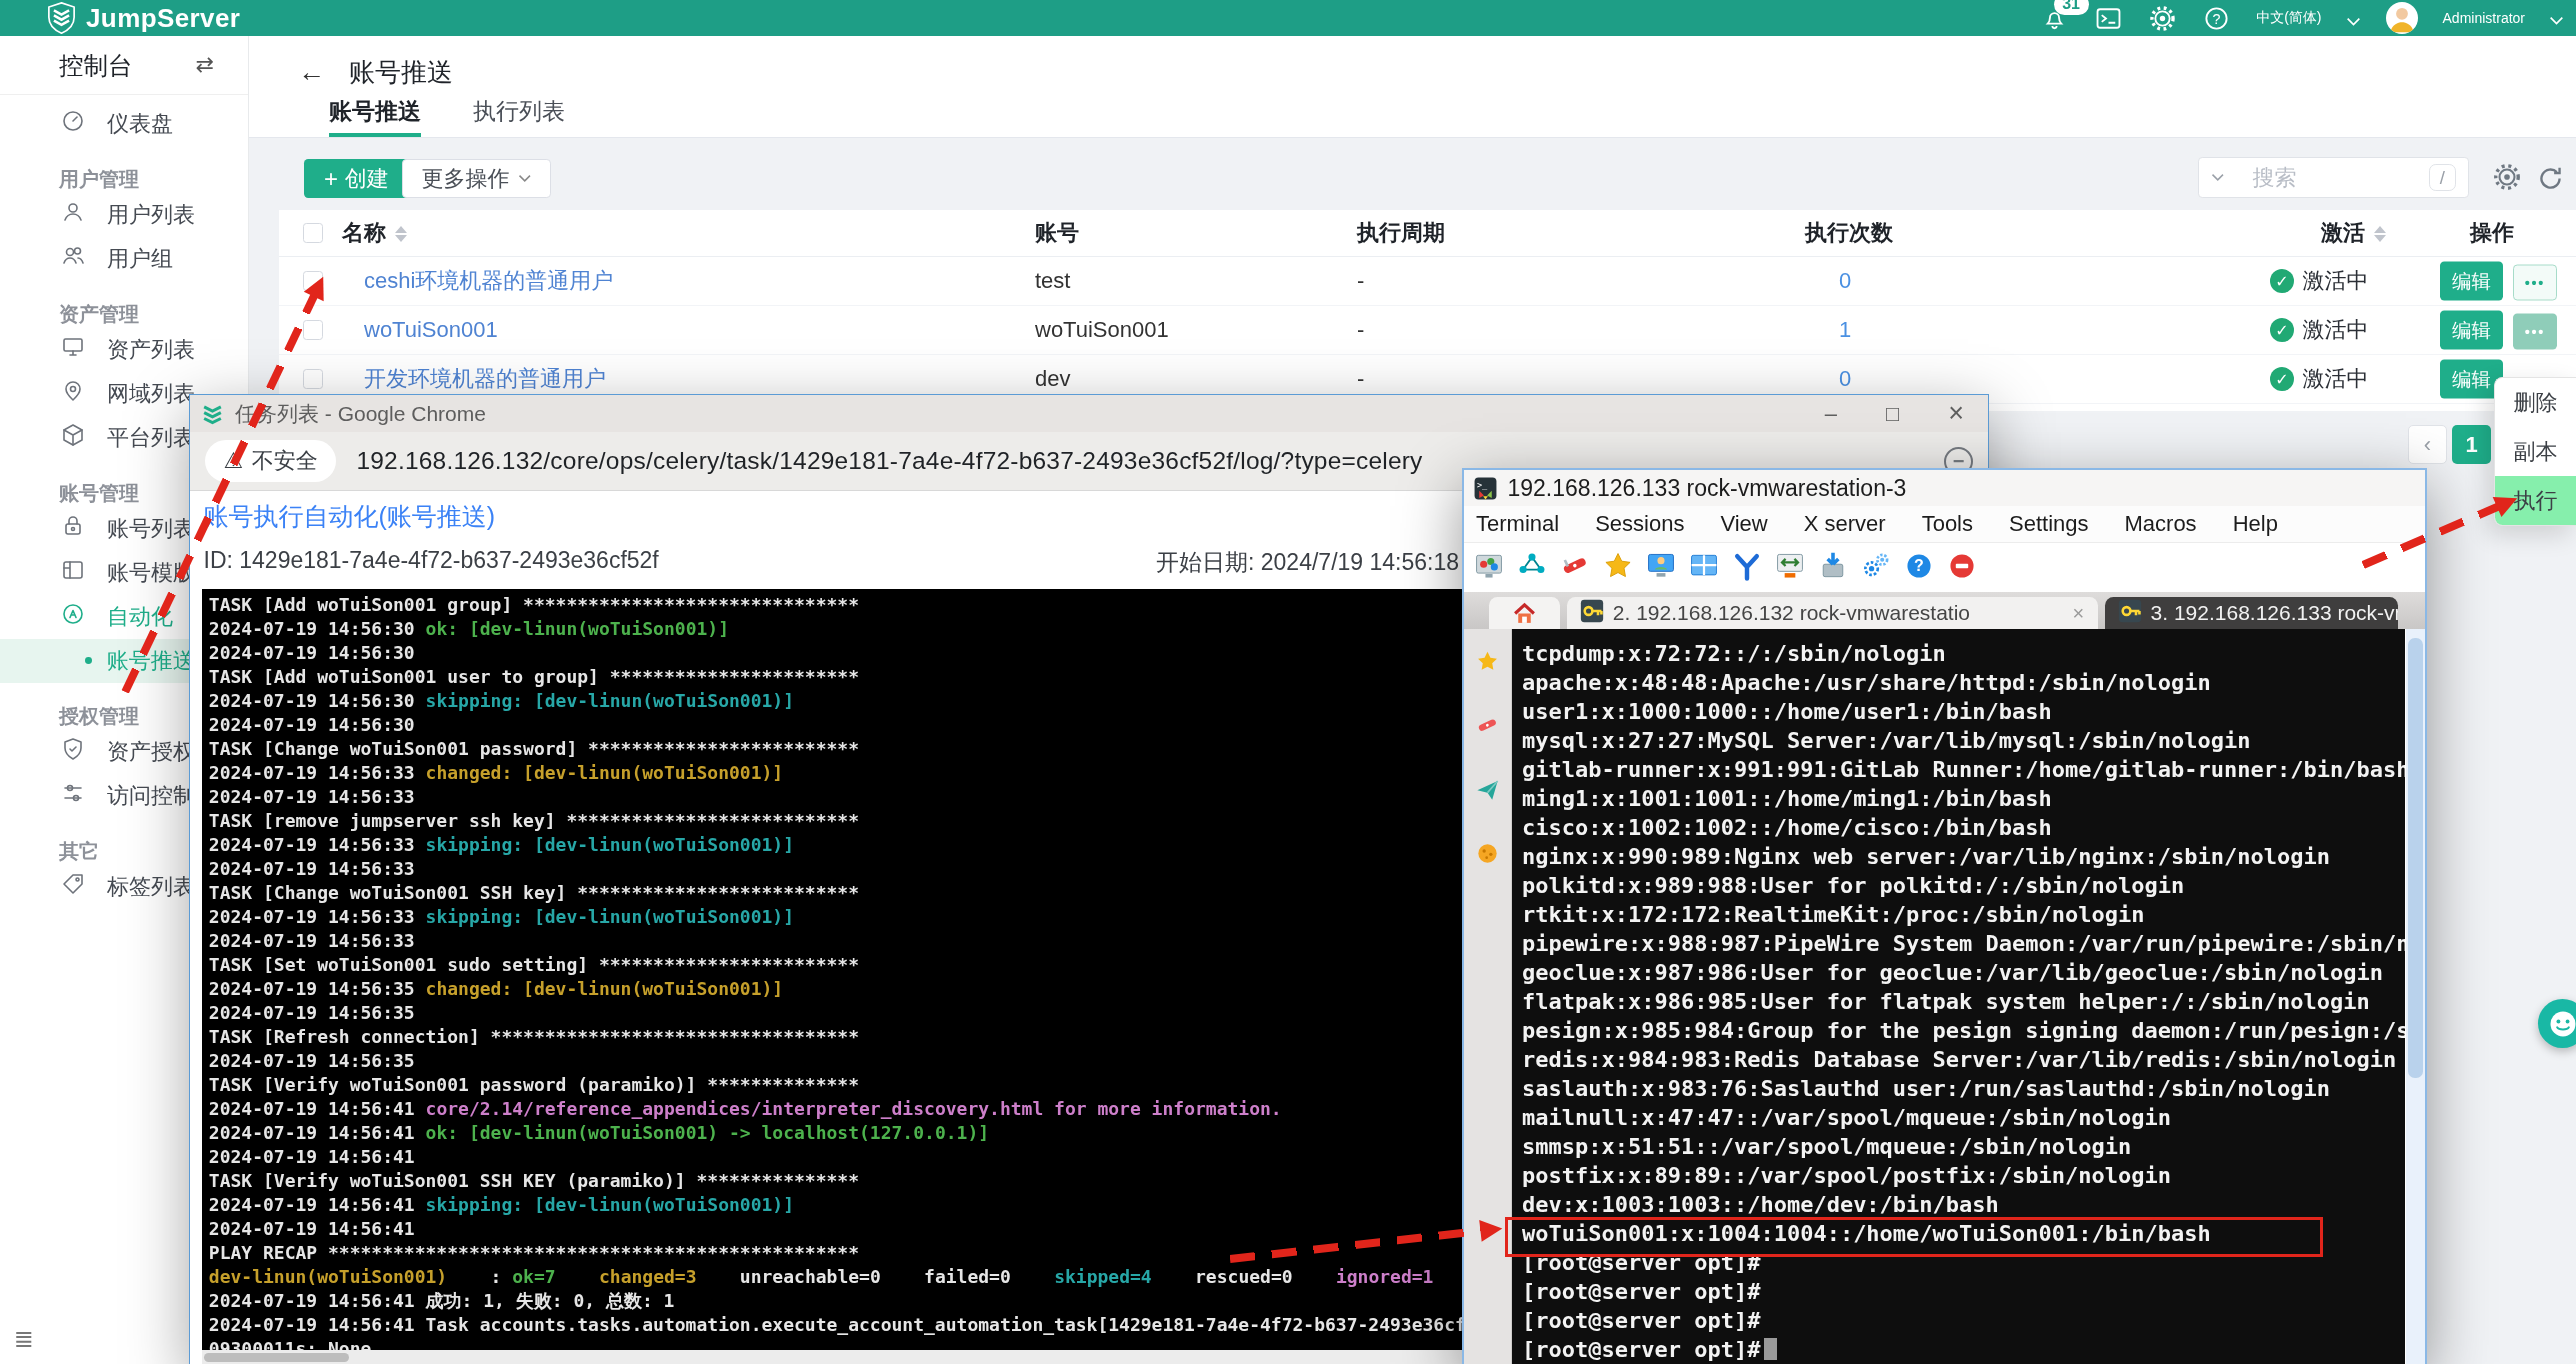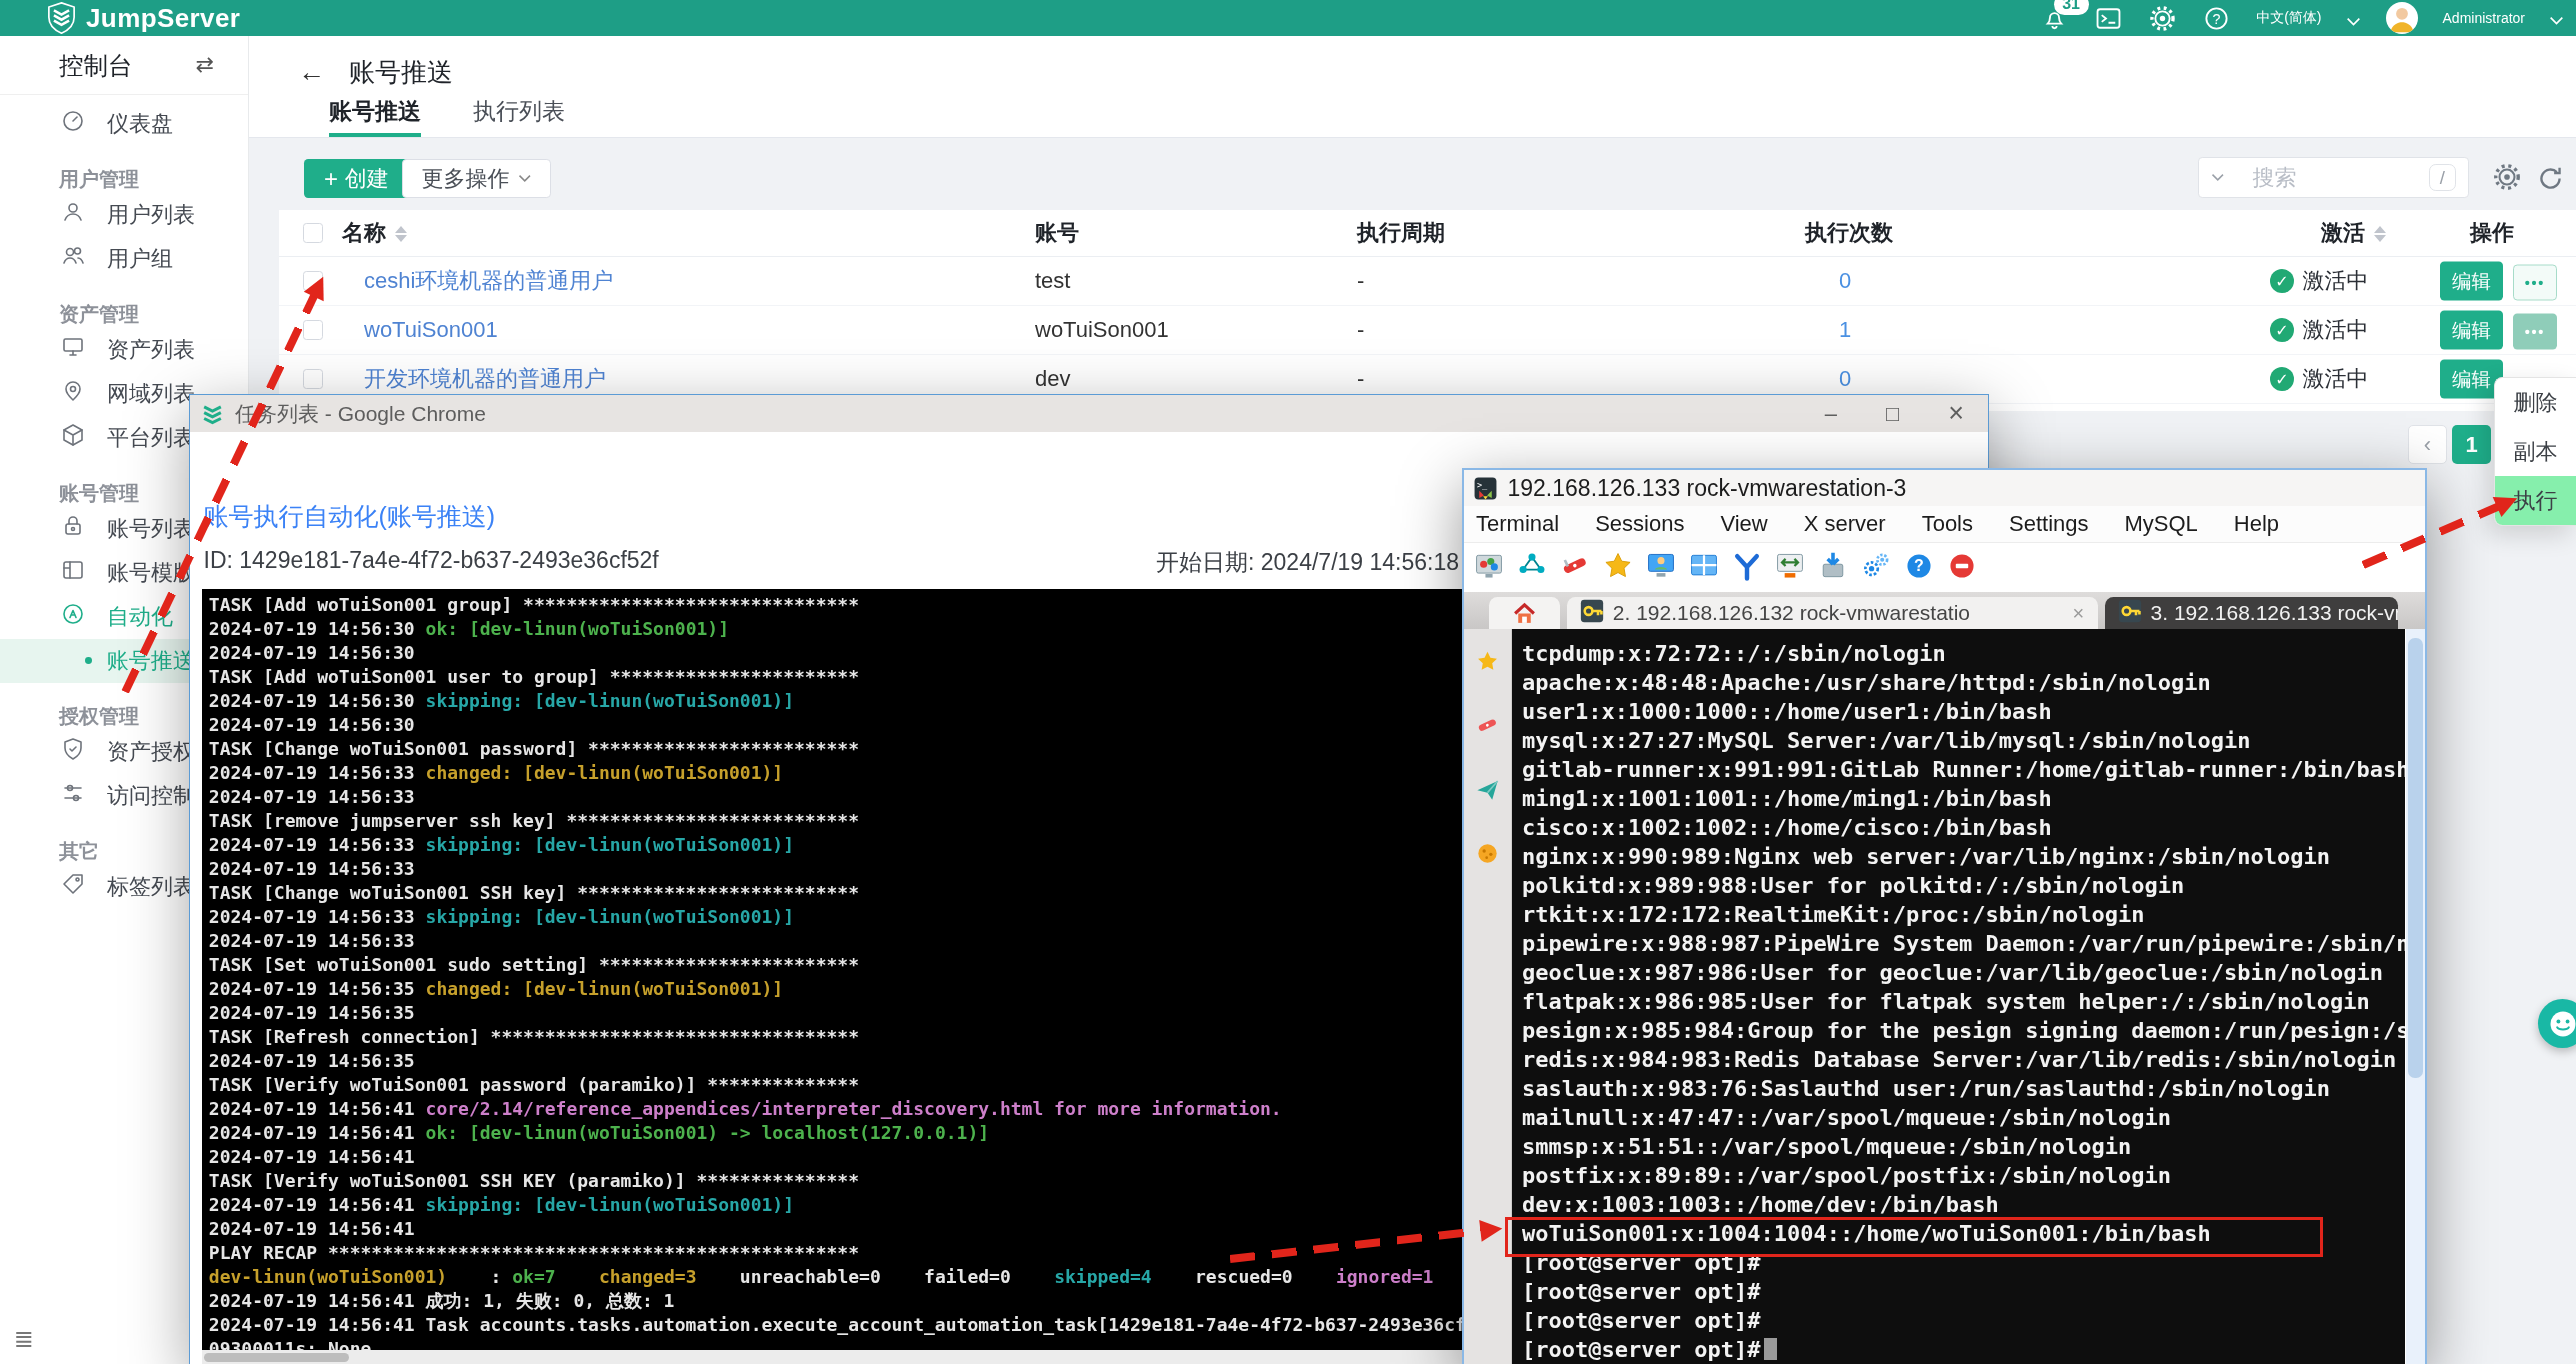--- a/index.html
+++ b/index.html
@@ -405,20 +405,28 @@
       <svg width="25" height="25" viewBox="0 0 30 30">
           <path d="M5 7l10 5 10-5M5 14l10 5 10-5M5 21l10 5 10-5" stroke="#1fae8a" stroke-width="3.6" fill="none"></path>
         </svg>
       <span>任务列表 - Google Chrome</span>
       <div class="c-ctrls">
         <span>–</span>
         <span>□</span>
         <span style="font-size:27px">×</span>
       </div>
     </div>
+    <div class="c-url">
+      <div class="chip">
+        <span>⚠</span>
+        <span>不安全</span>
+      </div>
+      <div class="urltext">192.168.126.132/core/ops/celery/task/1429e181-7a4e-4f72-b637-2493e36cf52f/log/?type=celery</div>
+      <div class="zoomout">−</div>
+    </div>
     <div class="c-pagetitle">账号执行自动化(账号推送)</div>
     <div class="c-id">ID: 1429e181-7a4e-4f72-b637-2493e36cf52f</div>
     <div class="c-date">开始日期: 2024/7/19 14:56:18</div>
     <div class="clog" id="clog"><div><span class="lw">TASK [Add woTuiSon001 group] *******************************</span></div><div><span class="lw">2024-07-19 14:56:30 </span><span class="lg">ok: [dev-linun(woTuiSon001)]</span></div><div><span class="lw">2024-07-19 14:56:30</span></div><div><span class="lw">TASK [Add woTuiSon001 user to group] ***********************</span></div><div><span class="lw">2024-07-19 14:56:30 </span><span class="lc">skipping: [dev-linun(woTuiSon001)]</span></div><div><span class="lw">2024-07-19 14:56:30</span></div><div><span class="lw">TASK [Change woTuiSon001 password] *************************</span></div><div><span class="lw">2024-07-19 14:56:33 </span><span class="ly">changed: [dev-linun(woTuiSon001)]</span></div><div><span class="lw">2024-07-19 14:56:33</span></div><div><span class="lw">TASK [remove jumpserver ssh key] ***************************</span></div><div><span class="lw">2024-07-19 14:56:33 </span><span class="lc">skipping: [dev-linun(woTuiSon001)]</span></div><div><span class="lw">2024-07-19 14:56:33</span></div><div><span class="lw">TASK [Change woTuiSon001 SSH key] **************************</span></div><div><span class="lw">2024-07-19 14:56:33 </span><span class="lc">skipping: [dev-linun(woTuiSon001)]</span></div><div><span class="lw">2024-07-19 14:56:33</span></div><div><span class="lw">TASK [Set woTuiSon001 sudo setting] ************************</span></div><div><span class="lw">2024-07-19 14:56:35 </span><span class="ly">changed: [dev-linun(woTuiSon001)]</span></div><div><span class="lw">2024-07-19 14:56:35</span></div><div><span class="lw">TASK [Refresh connection] **********************************</span></div><div><span class="lw">2024-07-19 14:56:35</span></div><div><span class="lw">TASK [Verify woTuiSon001 password (paramiko)] **************</span></div><div><span class="lw">2024-07-19 14:56:41 </span><span class="lp">core/2.14/reference_appendices/interpreter_discovery.html for more information.</span></div><div><span class="lw">2024-07-19 14:56:41 </span><span class="lg">ok: [dev-linun(woTuiSon001) -&gt; localhost(127.0.0.1)]</span></div><div><span class="lw">2024-07-19 14:56:41</span></div><div><span class="lw">TASK [Verify woTuiSon001 SSH KEY (paramiko)] ***************</span></div><div><span class="lw">2024-07-19 14:56:41 </span><span class="lc">skipping: [dev-linun(woTuiSon001)]</span></div><div><span class="lw">2024-07-19 14:56:41</span></div><div><span class="lw">PLAY RECAP *************************************************</span></div><div><span class="ly">dev-linun(woTuiSon001)</span><span class="lw">    : </span><span class="lg">ok=7</span><span class="lw">    </span><span class="ly">changed=3</span><span class="lw">    unreachable=0    failed=0    </span><span class="lc">skipped=4</span><span class="lw">    rescued=0    </span><span class="lp">ignored=1</span></div><div><span class="lw">2024-07-19 14:56:41 成功: 1, 失败: 0, 总数: 1</span></div><div><span class="lw">2024-07-19 14:56:41 Task accounts.tasks.automation.execute_account_automation_task[1429e181-7a4e-4f72-b637-2493e36cf52f] succeeded in 23.531988</span></div><div><span class="lw">09300011s: None</span></div></div>
     <div class="hscroll">
         <div class="hthumb"></div>
       </div>
   </div>
 
   <div class="twin">
@@ -432,21 +440,21 @@
         </svg>
       <span>192.168.126.133 rock-vmwarestation-3</span>
     </div>
     <div class="t-menu" id="tmenu">
         <span>Terminal</span>
         <span>Sessions</span>
         <span>View</span>
         <span>X server</span>
         <span>Tools</span>
         <span>Settings</span>
-        <span>MySQL</span>
+        <span>Macros</span>
         <span>Help</span>
       </div>
     <div class="t-tools" id="ttools">
         <span><svg width="32" height="32" viewBox="0 0 36 36">
             <rect x="4" y="6" width="28" height="20" rx="2" fill="#cfd8dc" stroke="#78909c"></rect>
             <circle cx="12" cy="16" r="4" fill="#e53935"></circle>
             <circle cx="20" cy="13" r="4" fill="#43a047"></circle>
             <circle cx="24" cy="19" r="4" fill="#1e88e5"></circle>
             <rect x="14" y="27" width="8" height="4" fill="#90a4ae"></rect>
           </svg></span>

